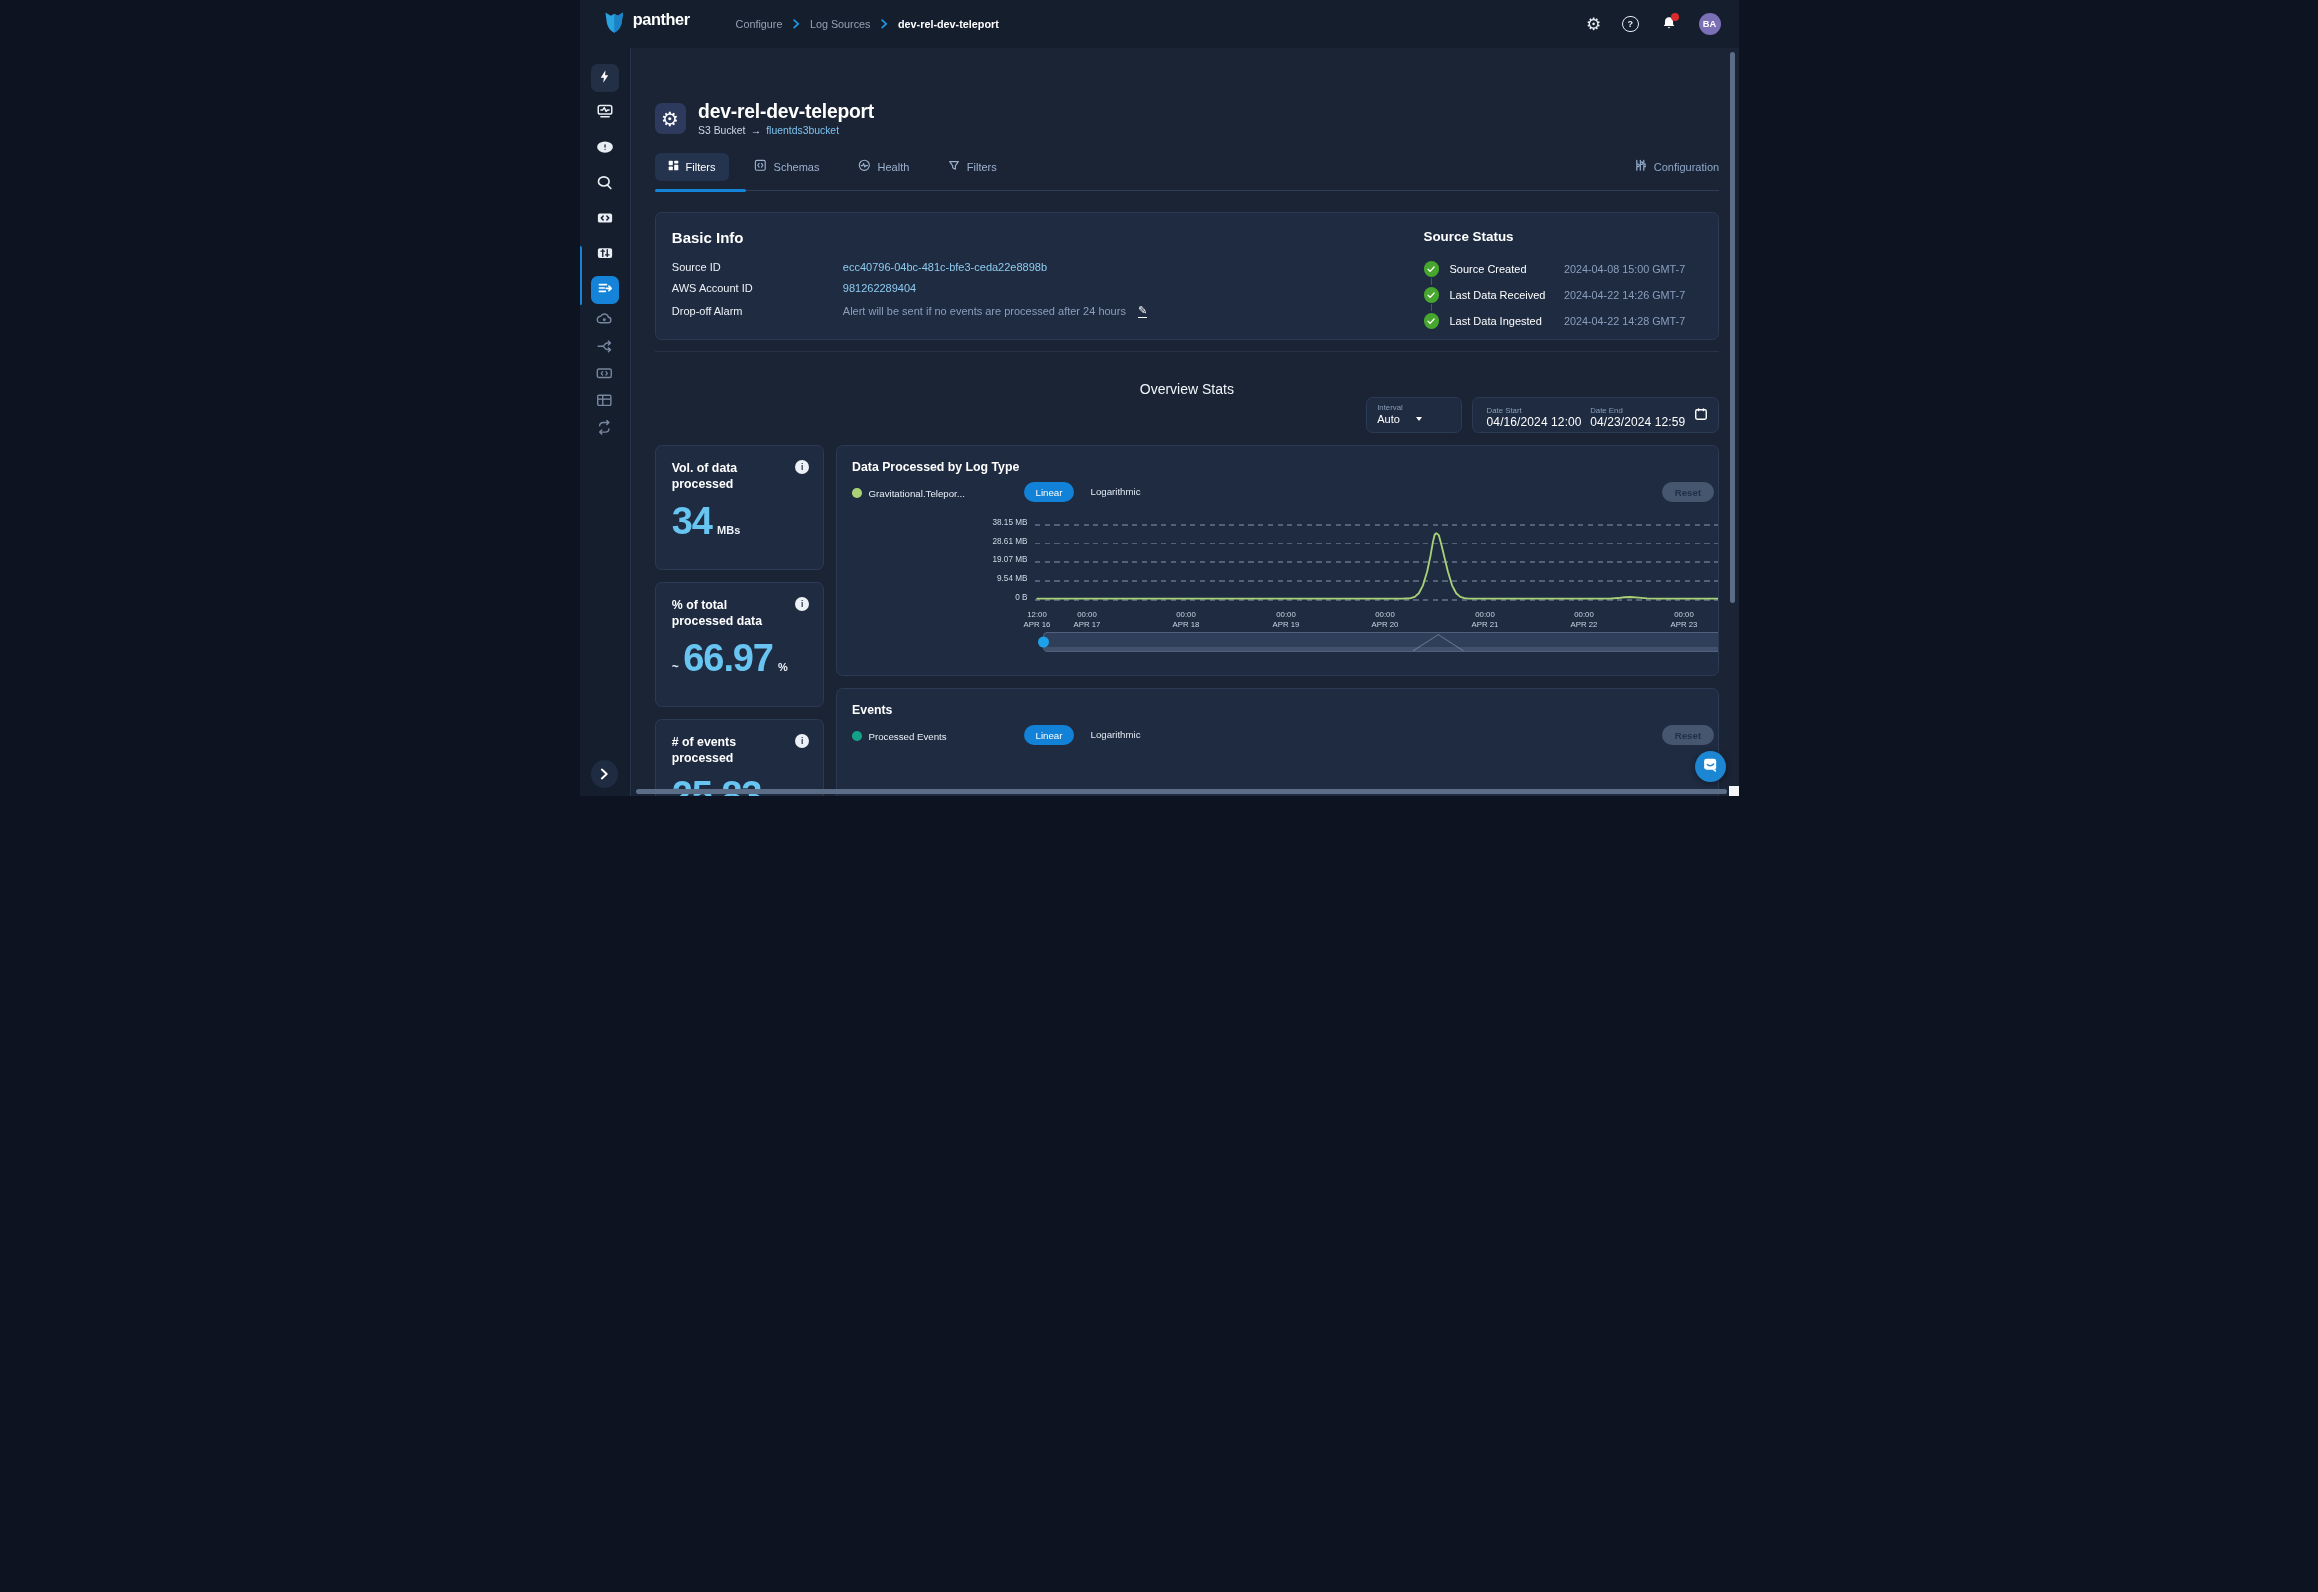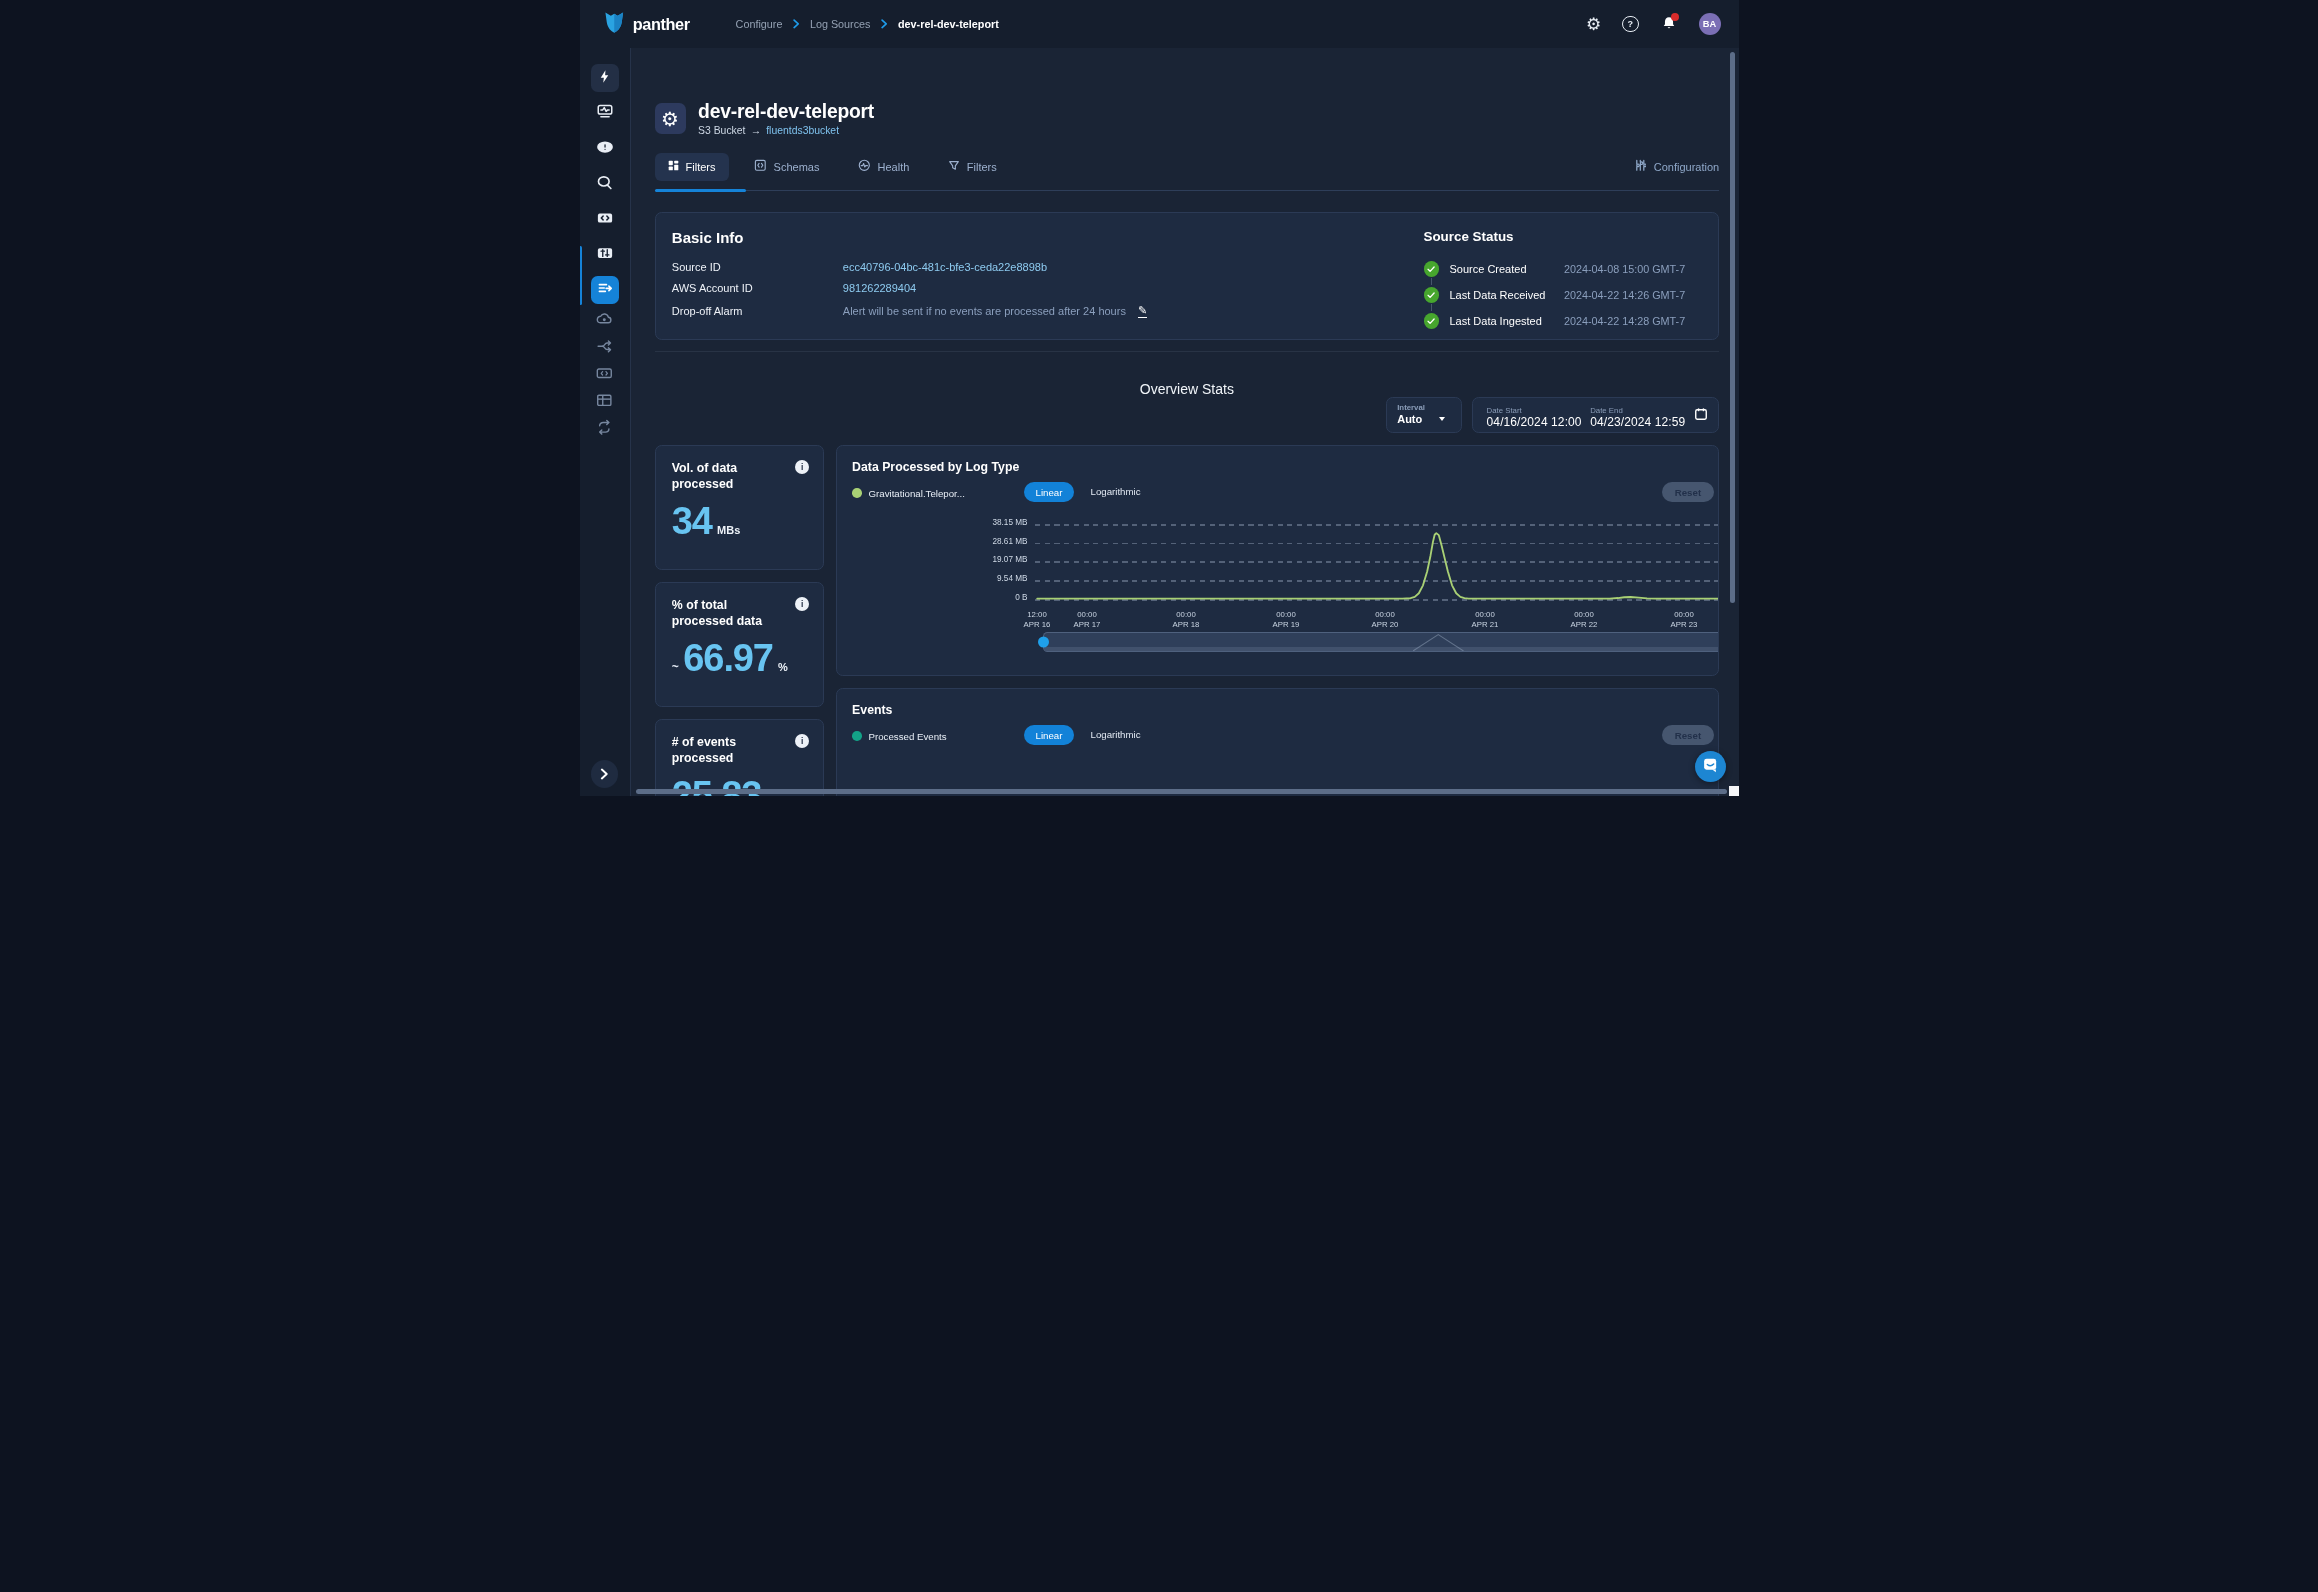--- a/index.html
+++ b/index.html
@@ -2,21 +2,21 @@
 <html style="font-size:12px"><head>
 <meta charset="utf-8">
 <style>
   * { margin:0; padding:0; box-sizing:border-box; }
   html,body { background:#0d1320; }
   body { font-family:"Liberation Sans","DejaVu Sans",sans-serif; }
   .page { position:relative; width:1159px; height:796px; margin:0 auto; background:#1a2435; overflow:hidden; }
 
   
   .topbar { position:absolute; left:0; top:0; width:100%; height:48px; background:#151e2d; display:flex; align-items:center; padding:0 18px 0 22px; z-index:30; }
-  .brand-wrap { display:flex; align-items:center; gap:6.7px; }
+  .brand-wrap { display:flex; gap:6.7px; }
   .brand { color:#fff; font-size:16.3px; font-weight:700; letter-spacing:-0.4px; }
   .breadcrumb { display:flex; align-items:center; gap:10.4px; margin-left:46px; font-size:10.8px; }
   .crumb { color:#94a1b3; cursor:pointer; }
   .crumb.current { color:#fff; font-weight:700; cursor:default; }
   .crumb-sep svg { display:block; }
   .topbar-right { margin-left:auto; display:flex; align-items:center; gap:21px; }
   .tb-icon { color:#e7edf4; cursor:pointer; position:relative; display:flex; align-items:center; justify-content:center; }
   .gear-glyph { font-family:"DejaVu Sans",sans-serif; font-size:17px; line-height:1; }
   .help-circle { width:16.3px; height:16.3px; border:1.5px solid #e7edf4; border-radius:50%; display:flex; align-items:center; justify-content:center; font-size:9px; font-weight:700; color:#e7edf4; }
   .bell-dot { position:absolute; top:-2.2px; right:-1.5px; width:8.2px; height:8.2px; border-radius:50%; background:#d92b2b; }
@@ -63,21 +63,21 @@
   .ss-label { margin-left:10.4px; color:#fff; font-size:11px; }
   .ss-date { margin-left:auto; color:#8b9fbd; font-size:10.8px; }
   .ss-conn { position:absolute; left:775px; width:0.7px; height:7.4px; background:rgba(150,165,190,.35); }
 
   .divider { margin-top:11px; height:0.7px; background:rgba(148,163,190,.12); }
 
   .stats-row { margin-top:29px; display:flex; align-items:center;flex-direction:column; }
   .ov-heading { color:#f2f6fa; font-size:14px; font-weight:500; }
   .controls { margin-left:auto; display:flex; gap:10.4px; }
   .ctrl-card { background:#1e2b41; border:0.7px solid #2b3a55; border-radius:6.7px; height:36px; }
-  .interval { width:76px; padding:5.2px 10.4px 0; cursor:pointer;font-weight:bold; }
+  .interval { width:96px; padding:5.2px 10.4px 0; cursor:pointer; }
   .ctrl-label { font-size:7.8px; color:#8b9db8; }
   .interval-row { display:flex; align-items:center; margin-top:0.7px; }
   .interval-val { color:#fff; font-size:11px; }
   .caret { width:0; height:0; border-left:3.7px solid transparent; border-right:3.7px solid transparent; border-top:4.5px solid #fff; margin-left:16.3px; margin-top:1.5px; }
   .daterange { width:247px; display:flex; align-items:center; padding:5.2px 10.4px 0 13.4px; cursor:pointer; }
   .date-field { width:130px; }
   .date-val { color:#fff; font-size:12px; margin-top:0.7px; letter-spacing:0.1px; }
   .cal-ic { margin-left:auto; margin-top:-3px; }
 
   .content-grid { margin-top:12.6px; display:flex; gap:12px; }

